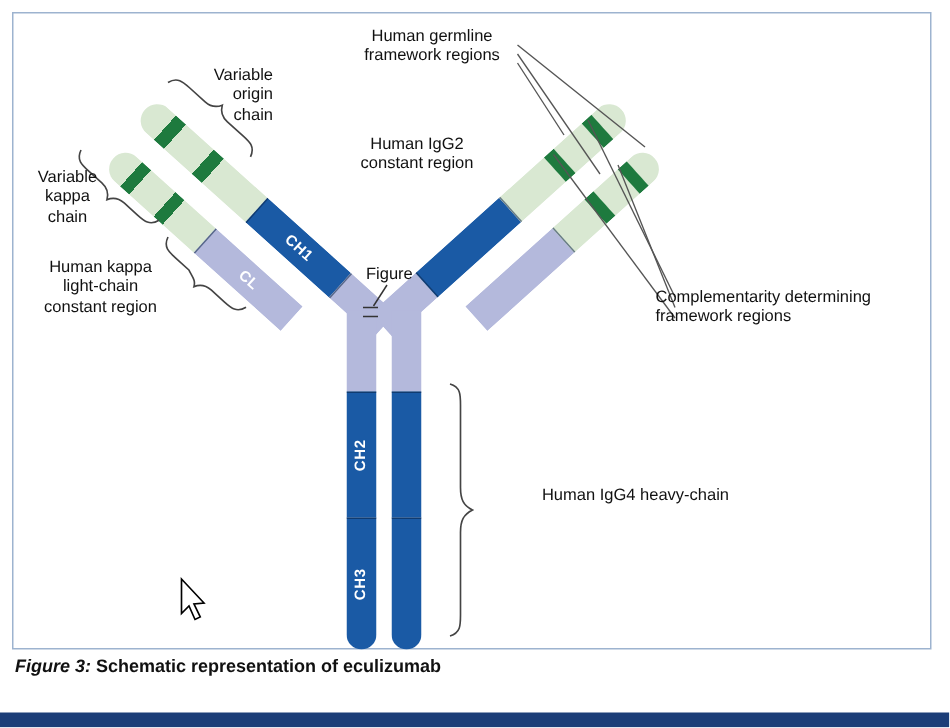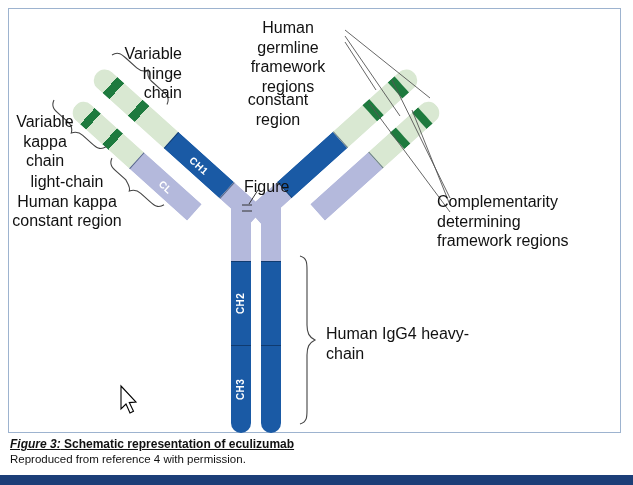--- a/index.html
+++ b/index.html
@@ -24,25 +24,25 @@
   .stripes-ll{background:linear-gradient(90deg,var(--light-green,#d9e8d2) 0 16px,var(--dark-green,#1e7a3e) 16px 24px,var(--light-green,#d9e8d2) 24px 46px,var(--dark-green,#1e7a3e) 46px 54px,var(--light-green,#d9e8d2) 54px 100%);}
   .stripes-lr{background:linear-gradient(90deg,var(--light-green,#d9e8d2) 0 28px,var(--dark-green,#1e7a3e) 28px 36px,var(--light-green,#d9e8d2) 36px 58px,var(--dark-green,#1e7a3e) 58px 66px,var(--light-green,#d9e8d2) 66px 100%);}
   .seg-label{color:#fff;font-weight:bold;font-size:10px;letter-spacing:.4px;white-space:nowrap;}
   
   .stem-bar{position:absolute;top:198px;width:20px;height:226px;border-radius:0 0 10px 10px;
             overflow:hidden;display:flex;flex-direction:column;}
   .vseg{width:100%;display:flex;align-items:center;justify-content:center;box-sizing:border-box;}
   .vseg + .vseg{border-top:1px solid rgba(10,35,70,.55);}
   .vseg .seg-label{transform:rotate(-90deg);}
   
-  .lbl{position:absolute;font-size:16px;line-height:1.22;color:#111;}
+  .lbl{position:absolute;font-size:11px;line-height:1.22;color:#111;}
   .ta-r{text-align:right;} .ta-c{text-align:center;}
   .overlay{position:absolute;left:0;top:0;width:633px;height:485px;pointer-events:none;}
   
-  .caption{position:absolute;left:10px;top:437px;font-size:12px;text-decoration:underline;}
+  .caption{position:absolute;left:10px;top:437px;font-size:12px;}
   .cap-prefix{font-weight:bold;font-style:italic;}
   .cap-title{font-weight:bold;}
   .cap-note{position:absolute;left:10px;top:453px;font-size:11.5px;}
   .bottom-bar{position:absolute;left:0;top:475px;width:633px;height:10px;background:var(--navy-bar,#1c3e78);}
 </style>
 </head>
 <body>
 
 <div class="page">
   <div class="figure-box">
@@ -109,48 +109,48 @@
       <path transform="translate(112,55) rotate(-48)" d="M0,0 C7,2 7,7 7,13 L7,27 C7,32 9,35 13,37 C9,39 7,42 7,47 L7,61 C7,67 7,72 0,74"></path>
       <path transform="translate(54,100) rotate(-48)" d="M0,0 C-7,2 -7,7 -7,13 L-7,25 C-7,30 -9,33 -13,35 C-9,37 -7,40 -7,45 L-7,57 C-7,63 -7,68 0,70"></path>
       <path transform="translate(112,158) rotate(-48)" d="M0,0 C-7,2 -7,7 -7,13 L-7,25 C-9,30 -9,33 -13,35 C-9,37 -7,40 -7,45 L-7,57 C-7,63 -7,68 0,70"></path>
       <path d="M300,256 C307,258 307,263 307,270 L307,325 C307,333 309,337 315,340 C309,343 307,347 307,355 L307,410 C307,417 307,422 300,424"></path>
     </g>
     <path d="M121,386 L121,409 L126,404 L130,413 L133.5,411.3 L129.3,402.6 L136,402 Z" fill="#fff" stroke="#000" stroke-width="1.1"></path>
   </svg>
 
   <div class="lbl ta-r" style="left:120px;top:44px;width:62px;">
     <div>Variable</div>
-    <div>hinge</div>
+    <div>origin</div>
     <div>chain</div>
   </div>
   <div class="lbl ta-c" style="left:16px;top:112px;width:58px;">
     <div>Variable</div>
     <div>kappa</div>
     <div>chain</div>
   </div>
   <div class="lbl ta-c" style="left:8px;top:172px;width:118px;">
+    <div>Human kappa</div>
     <div>light-chain</div>
-    <div>Human kappa</div>
     <div>constant region</div>
   </div>
   <div class="lbl ta-c" style="left:232px;top:18px;width:112px;">
     <div>Human germline</div>
     <div>framework regions</div>
   </div>
   <div class="lbl ta-c" style="left:226px;top:90px;width:104px;">
+    <div>Human IgG2</div>
     <div>constant region</div>
   </div>
   <div class="lbl" style="left:244px;top:177px;">Figure</div>
   <div class="lbl" style="left:437px;top:192px;width:180px;">
     <div>Complementarity determining</div>
     <div>framework regions</div>
   </div>
-  <div class="lbl" style="left:326px;top:324px;width:160px;">
+  <div class="lbl" style="left:326px;top:324px;width:160px;text-align:right;">
     <div>Human IgG4 heavy-chain</div>
   </div>
 
   <div class="caption">
     <span class="cap-prefix">Figure 3:</span><span class="cap-title"> Schematic representation of eculizumab</span>
   </div>
-  <div class="cap-note">Reproduced from reference 4 with permission.</div>
 
   <div class="bottom-bar"></div>
 </div>
 
 </body></html>

